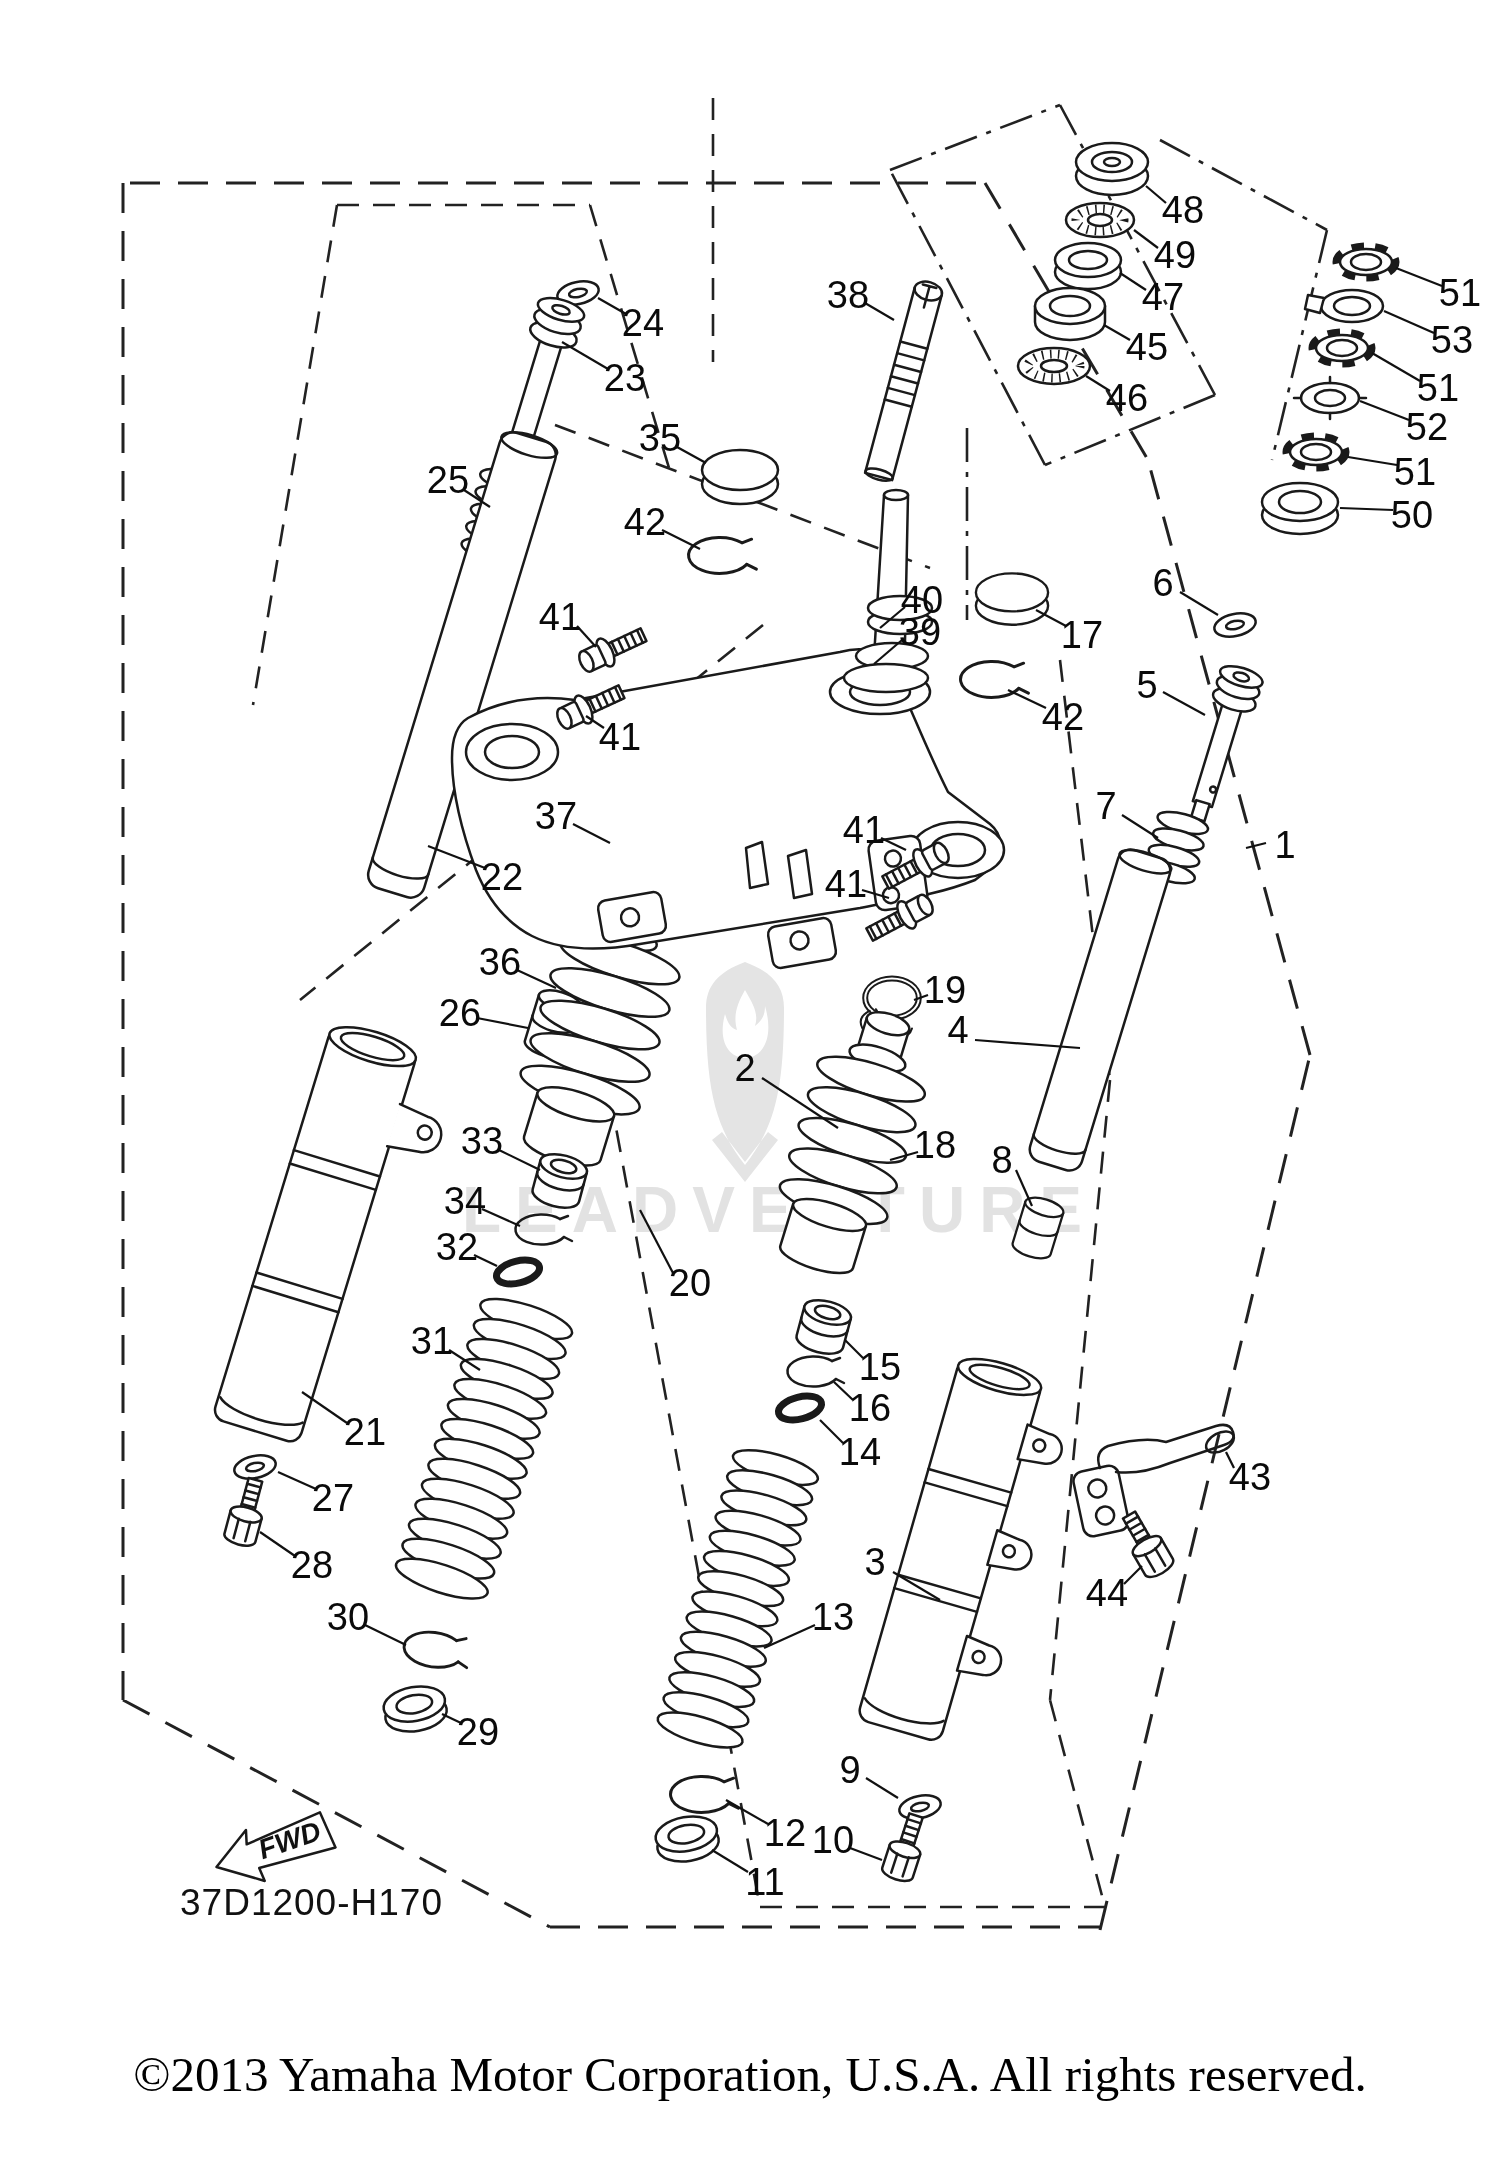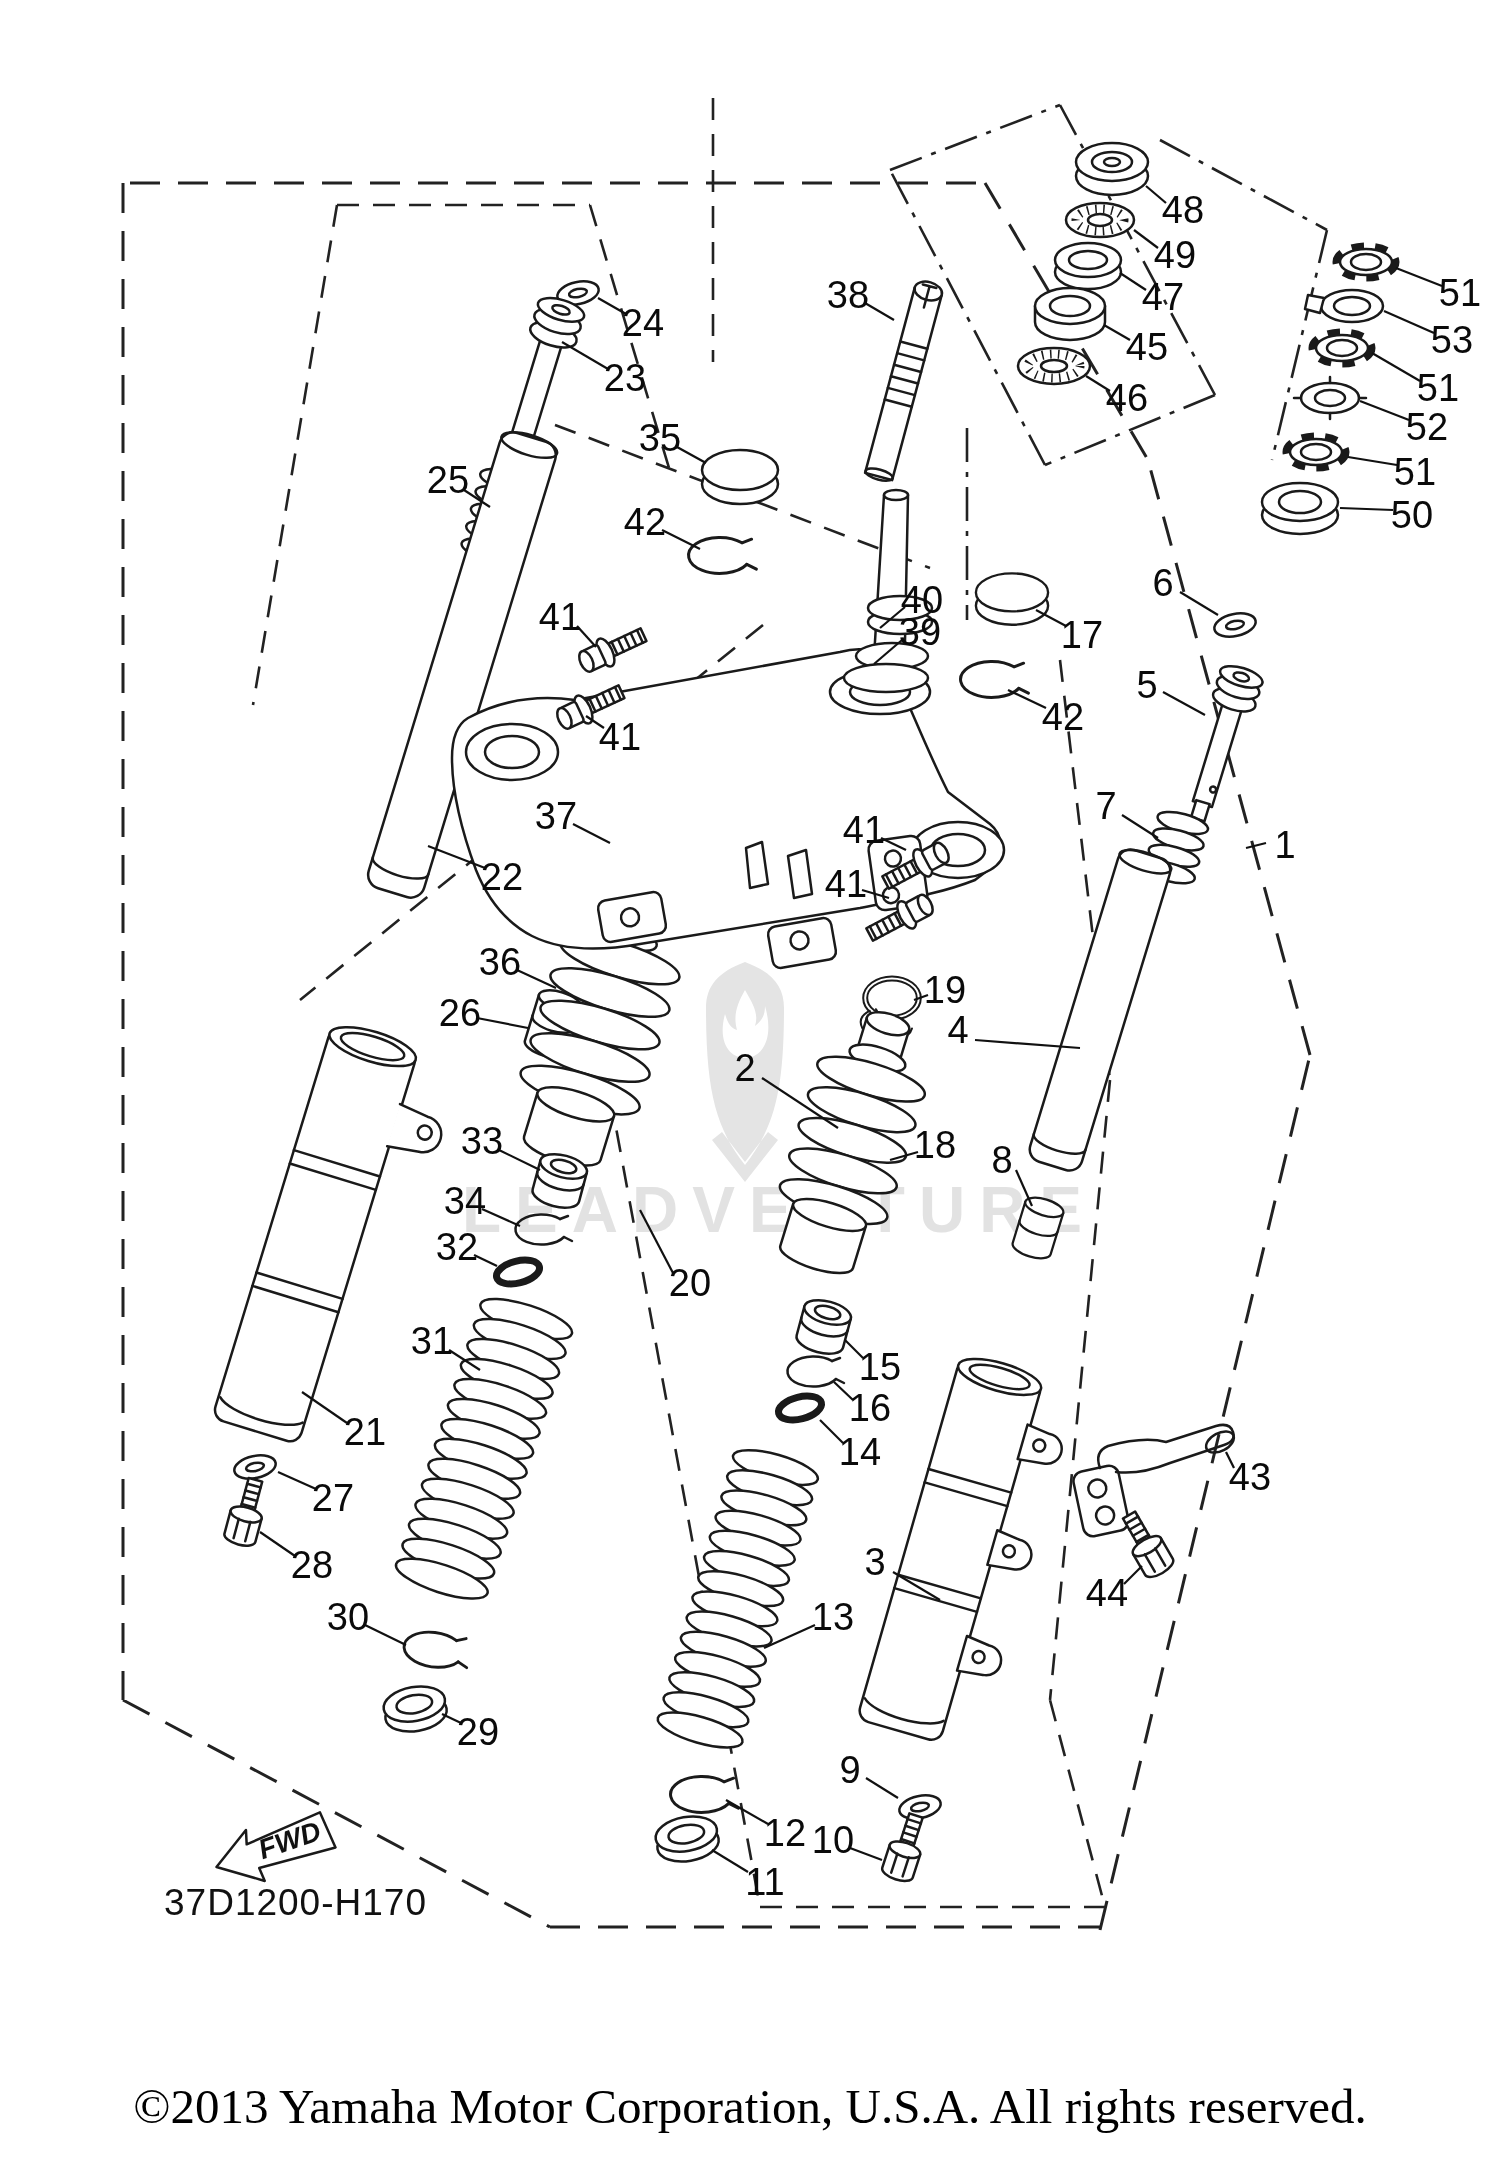--- a/index.html
+++ b/index.html
@@ -13,24 +13,24 @@
   .bead{fill:none;stroke:#1a1a1a;stroke-width:9;stroke-dasharray:1.5 6.5;}
   .cast{fill:none;stroke:#1a1a1a;stroke-width:9;stroke-dasharray:12 11;}
   .dash-outer{fill:none;stroke:#222;stroke-width:3;stroke-dasharray:30 18;}
   .dash-inner{fill:none;stroke:#222;stroke-width:2.6;stroke-dasharray:22 14;}
   .dashdot{fill:none;stroke:#222;stroke-width:2.6;stroke-dasharray:34 10 5 10;}
   .leader{stroke:#111;stroke-width:2.2;}
   .callout{font:400 38px "Liberation Sans",sans-serif;fill:#0a0a0a;text-anchor:middle;cursor:pointer;}
   .wm{font:700 64px "Liberation Sans",sans-serif;fill:#e2e2e2;letter-spacing:14px;}
   .wmlogo{fill:#e4e4e4;}
   .fwdtxt{font:italic 700 28px "Liberation Sans",sans-serif;fill:#111;}
-  .pcode{position:absolute;left:164px;top:1882px;font:400 37px "Liberation Sans",sans-serif;
+  .pcode{position:absolute;left:180px;top:1882px;font:400 37px "Liberation Sans",sans-serif;
          color:#111;letter-spacing:1px;}
   .copyright{position:absolute;left:0;top:2046px;width:100%;text-align:center;
-             font:400 49px "Liberation Serif",serif;color:#000;white-space:nowrap;margin-top:32px;}
+             font:400 49px "Liberation Serif",serif;color:#000;white-space:nowrap;}
   .renderedby{position:absolute;left:0;top:2118px;width:100%;text-align:center;
               font:400 23px "Liberation Sans",sans-serif;color:#222;}
 </style>
 </head>
 <body>
 
 <div class="stage">
 
 <svg viewBox="0 0 1500 2183" width="1500" height="2183">
   <defs>

